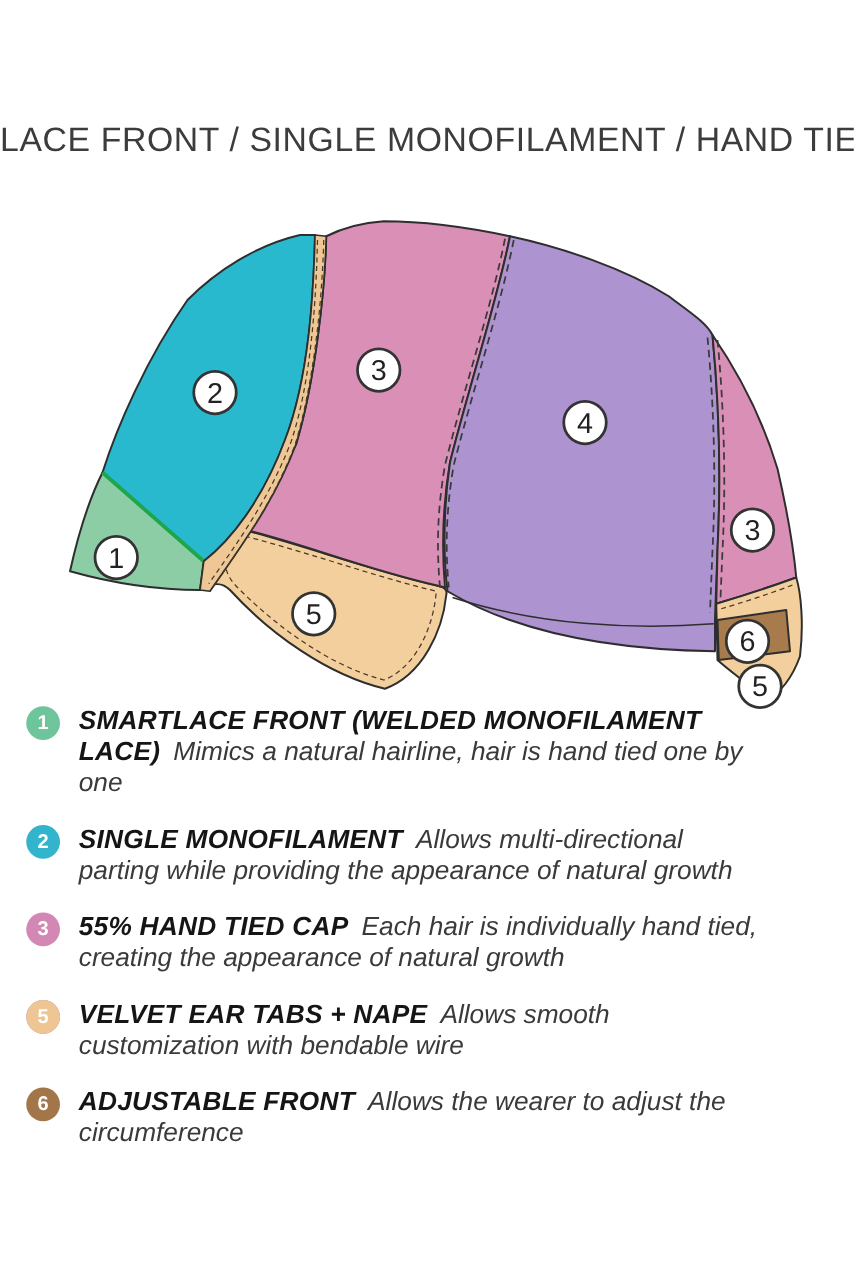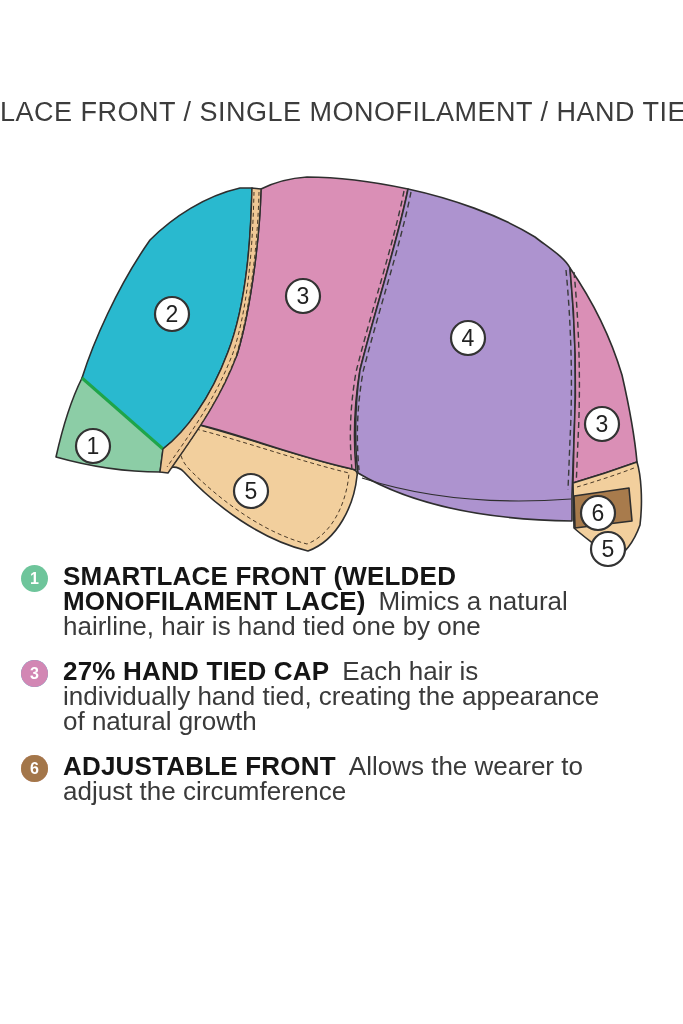--- a/index.html
+++ b/index.html
@@ -12,21 +12,21 @@
     font-size:27px;font-weight:400;letter-spacing:.5px;color:#3c3c3c;
     white-space:nowrap;
   }
   .diagram-svg{position:absolute;top:170px;left:0;}
   .legend{position:absolute;top:564px;left:0;width:683px;}
   .legend-item{position:relative;padding-left:63px;margin-bottom:20px;width:612px;box-sizing:border-box;}
   .legend-badge{
     position:absolute;left:21px;top:1px;width:27px;height:27px;border-radius:50%;
     color:#ffffff;font-weight:700;font-size:16px;line-height:27px;text-align:center;
   }
-  .legend-text{font-size:26px;line-height:25px;color:#3a3a3a;}
+  .legend-text{font-size:21px;line-height:25px;color:#3a3a3a;font-style:italic;}
   .legend-title{font-weight:700;color:#151515;letter-spacing:.2px;}
   .legend-desc{font-weight:400;color:#3a3a3a;}
   .num-circle{fill:#ffffff;stroke:#333333;stroke-width:2.2;}
   .num-text{font-size:23px;fill:#222222;font-family:"Liberation Sans",sans-serif;}
   .seam-dash{fill:none;stroke:#3a3a3a;stroke-width:1.4;stroke-dasharray:6 4;}
   .stitch-dash{fill:none;stroke:#4a3a28;stroke-width:1;stroke-dasharray:4 3;}
 </style>
 </head>
 <body>
 
@@ -115,33 +115,35 @@
 
 <div class="legend">
 
   <div class="legend-item">
     <span class="legend-badge" style="background-color: rgb(110, 197, 155);">1</span>
     <span class="legend-text"><span class="legend-title">SMARTLACE FRONT (WELDED MONOFILAMENT LACE)</span> <span class="legend-desc">Mimics a natural hairline, hair is hand tied one by one</span></span>
   </div>
 
   <div class="legend-item">
     <span class="legend-badge" style="background-color: rgb(50, 181, 204);">2</span>
+    <span class="legend-text"><span class="legend-title">SINGLE MONOFILAMENT</span> <span class="legend-desc">Allows multi-directional parting while providing the appearance of natural growth</span></span>
   </div>
 
   <div class="legend-item">
     <span class="legend-badge" style="background-color: rgb(210, 135, 180);">3</span>
-    <span class="legend-text"><span class="legend-title">27% HAND TIED CAP</span> <span class="legend-desc">Each hair is individually hand tied, creating the appearance of natural growth</span></span>
+    <span class="legend-text"><span class="legend-title">55% HAND TIED CAP</span> <span class="legend-desc">Each hair is individually hand tied, creating the appearance of natural growth</span></span>
   </div>
 
   <div class="legend-item">
     <span class="legend-badge" style="background-color: rgb(169, 127, 196);">4</span>
   </div>
 
   <div class="legend-item">
     <span class="legend-badge" style="background-color: rgb(237, 198, 147);">5</span>
+    <span class="legend-text"><span class="legend-title">VELVET EAR TABS + NAPE</span> <span class="legend-desc">Allows smooth customization with bendable wire</span></span>
   </div>
 
   <div class="legend-item">
     <span class="legend-badge" style="background-color: rgb(163, 118, 74);">6</span>
     <span class="legend-text"><span class="legend-title">ADJUSTABLE FRONT</span> <span class="legend-desc">Allows the wearer to adjust the circumference</span></span>
   </div>
 
 </div>
 
 </body></html>

